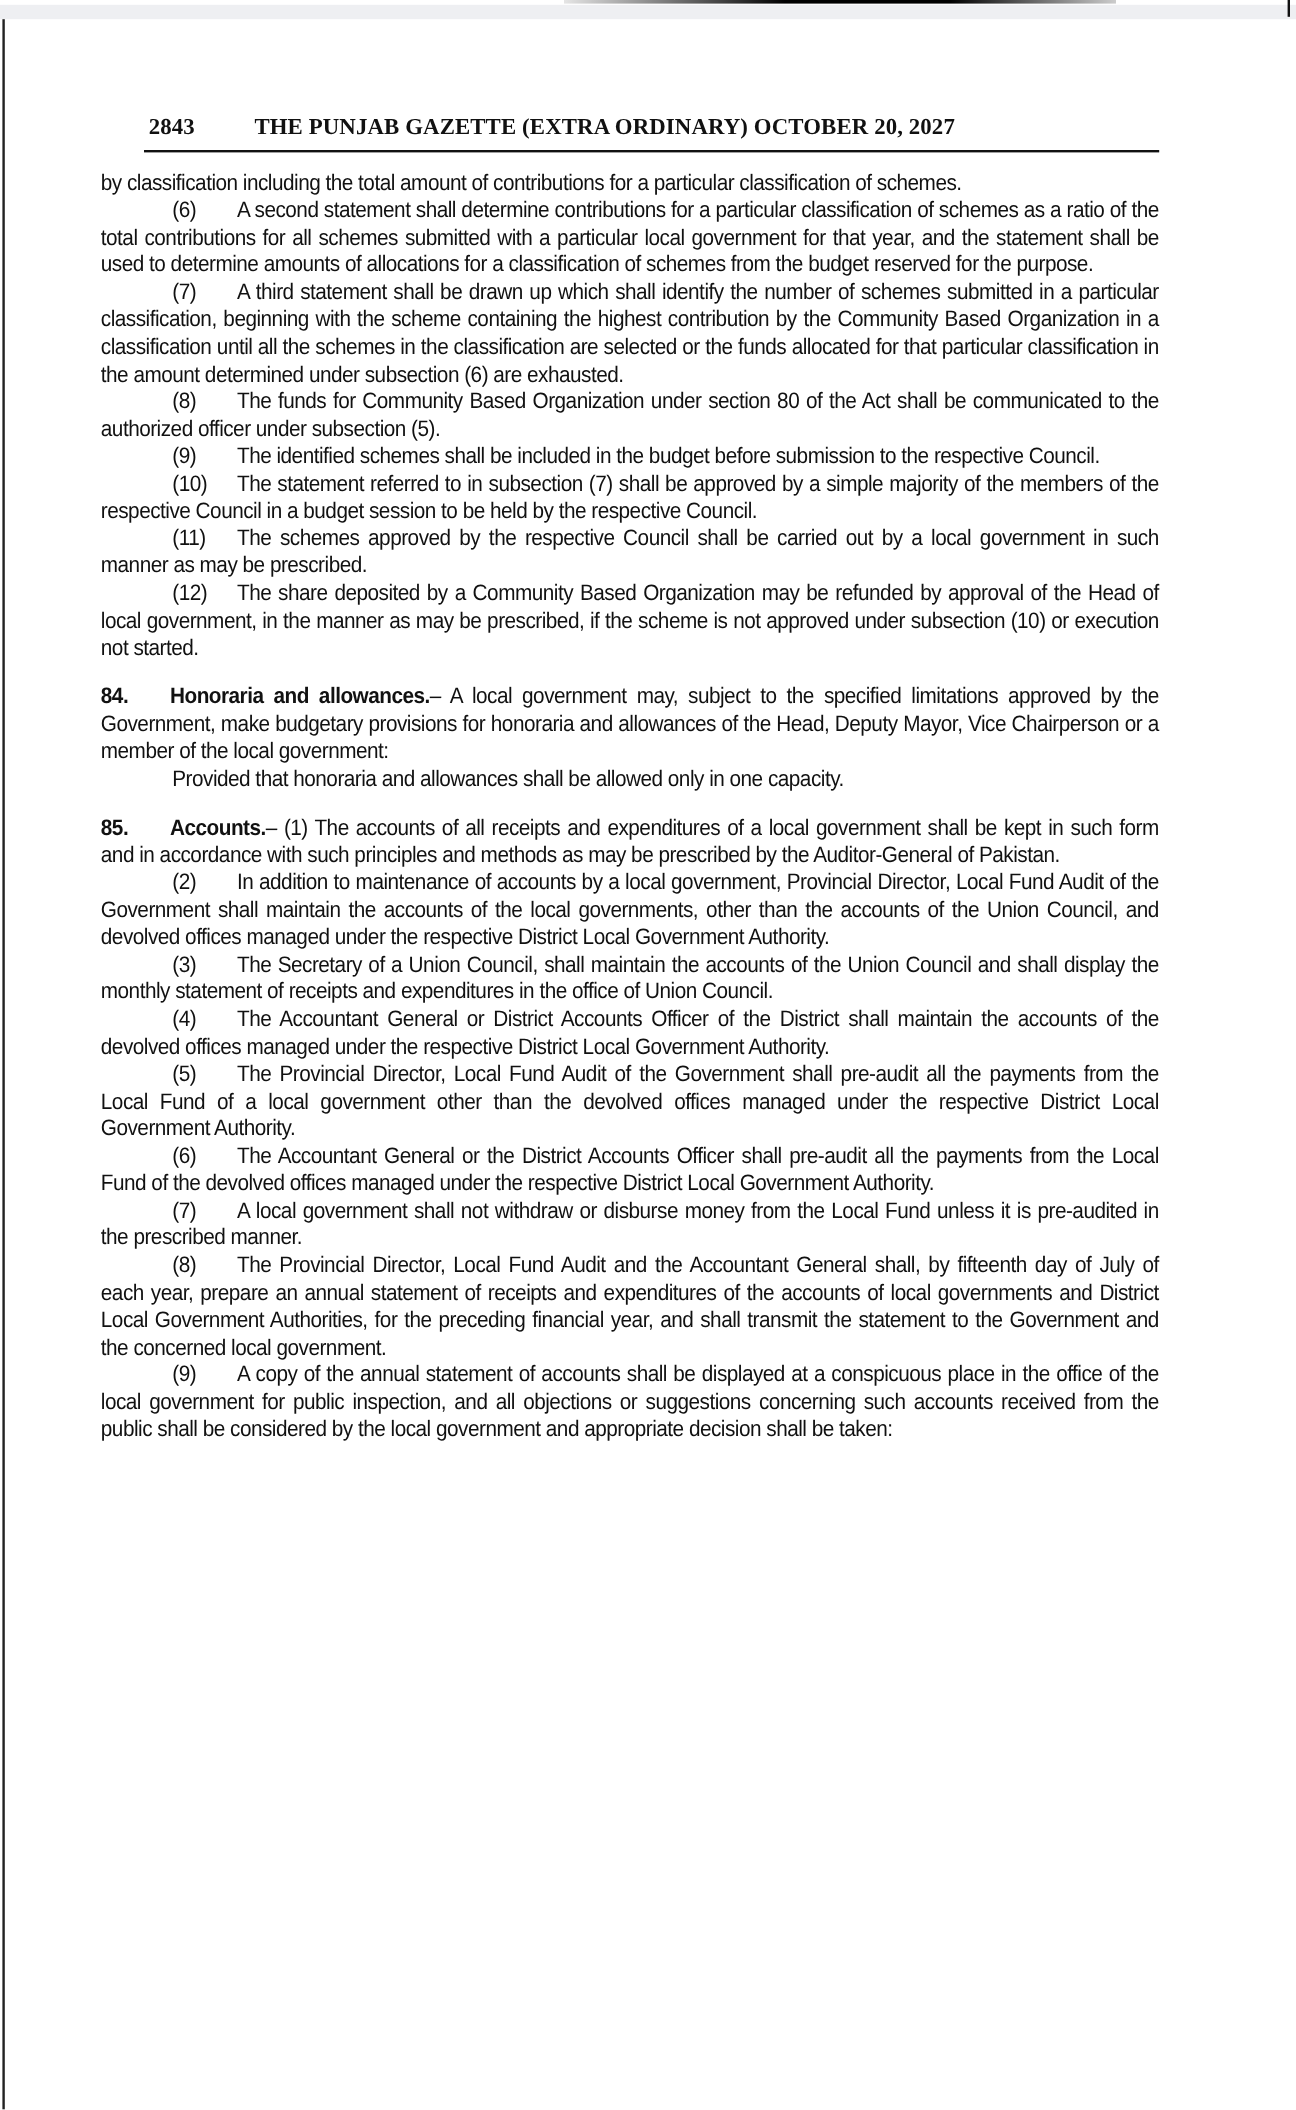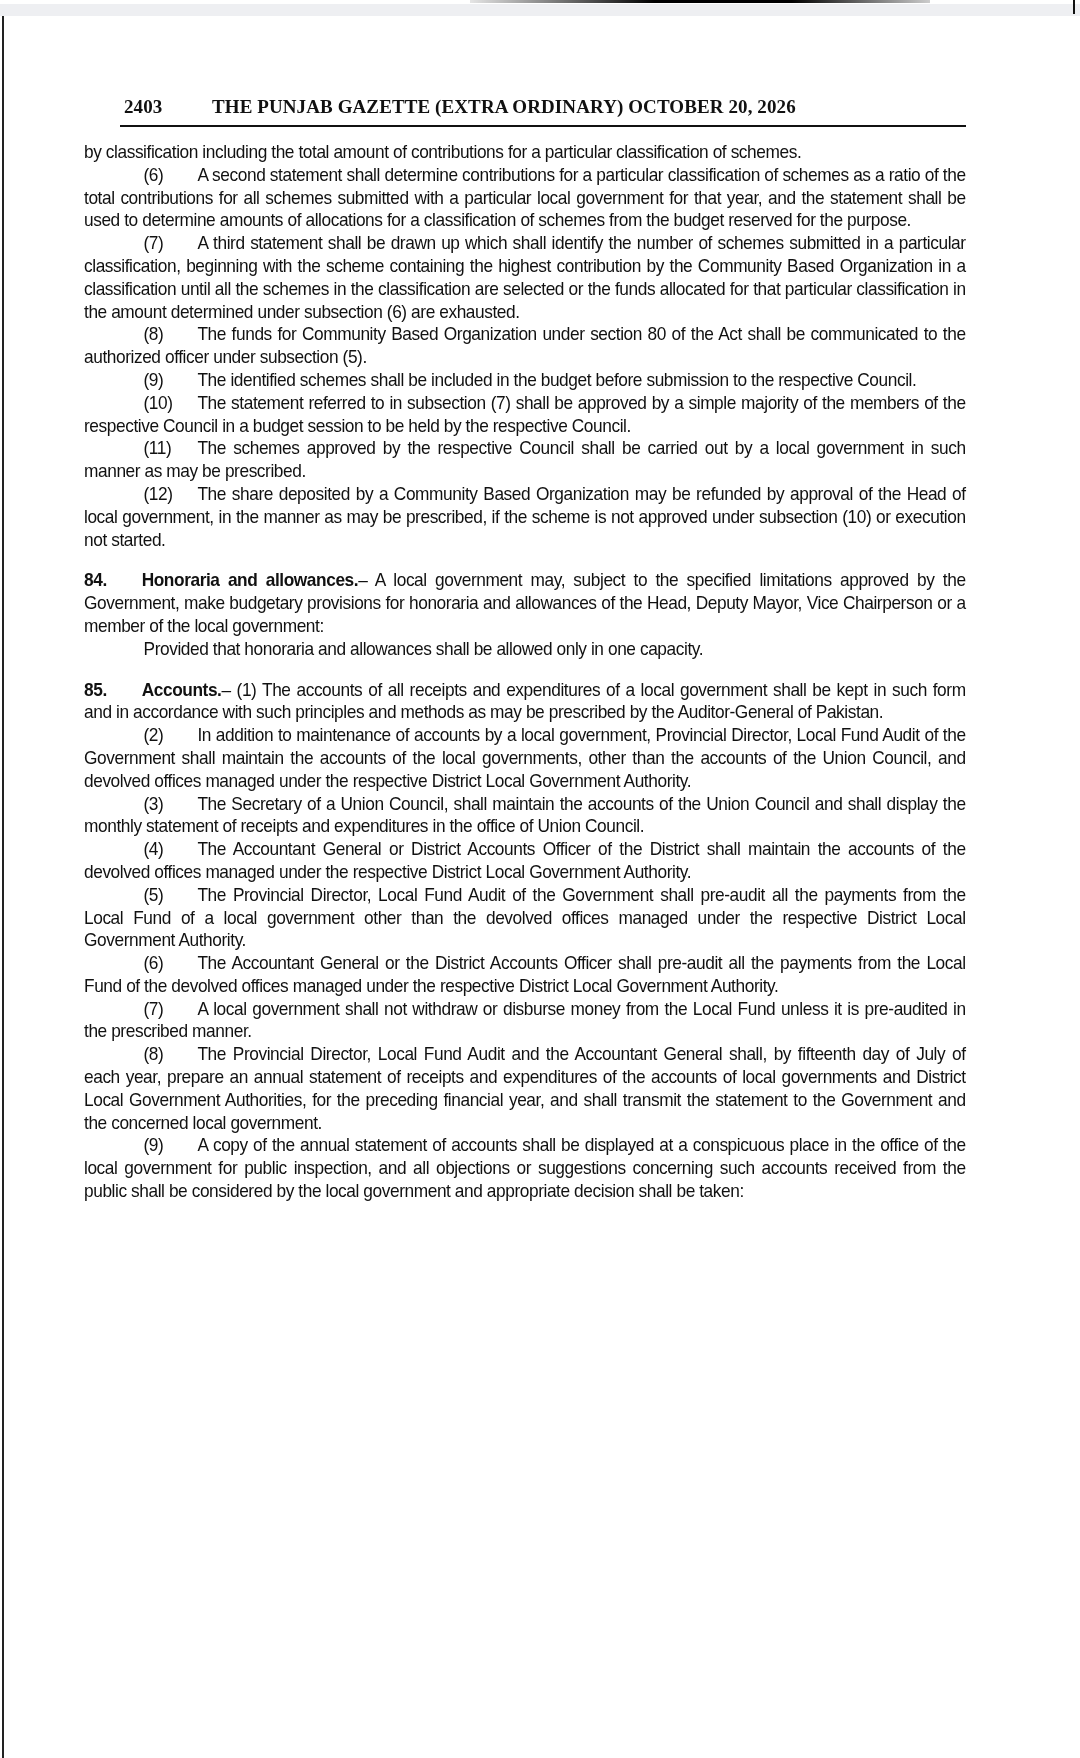--- a/index.html
+++ b/index.html
@@ -26,22 +26,22 @@
 <body>
 
 <div class="topband"></div>
 <div class="topgray"></div>
 <div class="topstroke"></div>
 <div class="leftborder"></div>
 <div class="rightmark"></div>
 
 <div class="page">
   <div class="hdr">
-    <span class="num">2403</span>
-    <span>THE PUNJAB GAZETTE (EXTRA ORDINARY) OCTOBER 20, 2026</span>
+    <span class="num">2843</span>
+    <span>THE PUNJAB GAZETTE (EXTRA ORDINARY) OCTOBER 20, 2027</span>
   </div>
   <div class="rule"></div>
 
   <div class="body">
     <p>by classification including the total amount of contributions for a particular classification of schemes.</p>
 
     <p class="ind"><span class="sub">(6)</span><span>A second statement shall determine contributions for a particular classification of schemes as a ratio of the total contributions for all schemes submitted with a particular local government for that year, and the statement shall be used to determine amounts of allocations for a classification of schemes from the budget reserved for the purpose.</span></p>
     <p class="ind"><span class="sub">(7)</span><span>A third statement shall be drawn up which shall identify the number of schemes submitted in a particular classification, beginning with the scheme containing the highest contribution by the Community Based Organization in a classification until all the schemes in the classification are selected or the funds allocated for that particular classification in the amount determined under subsection (6) are exhausted.</span></p>
     <p class="ind"><span class="sub">(8)</span><span>The funds for Community Based Organization under section 80 of the Act shall be communicated to the authorized officer under subsection (5).</span></p>
     <p class="ind"><span class="sub">(9)</span><span>The identified schemes shall be included in the budget before submission to the respective Council.</span></p>

